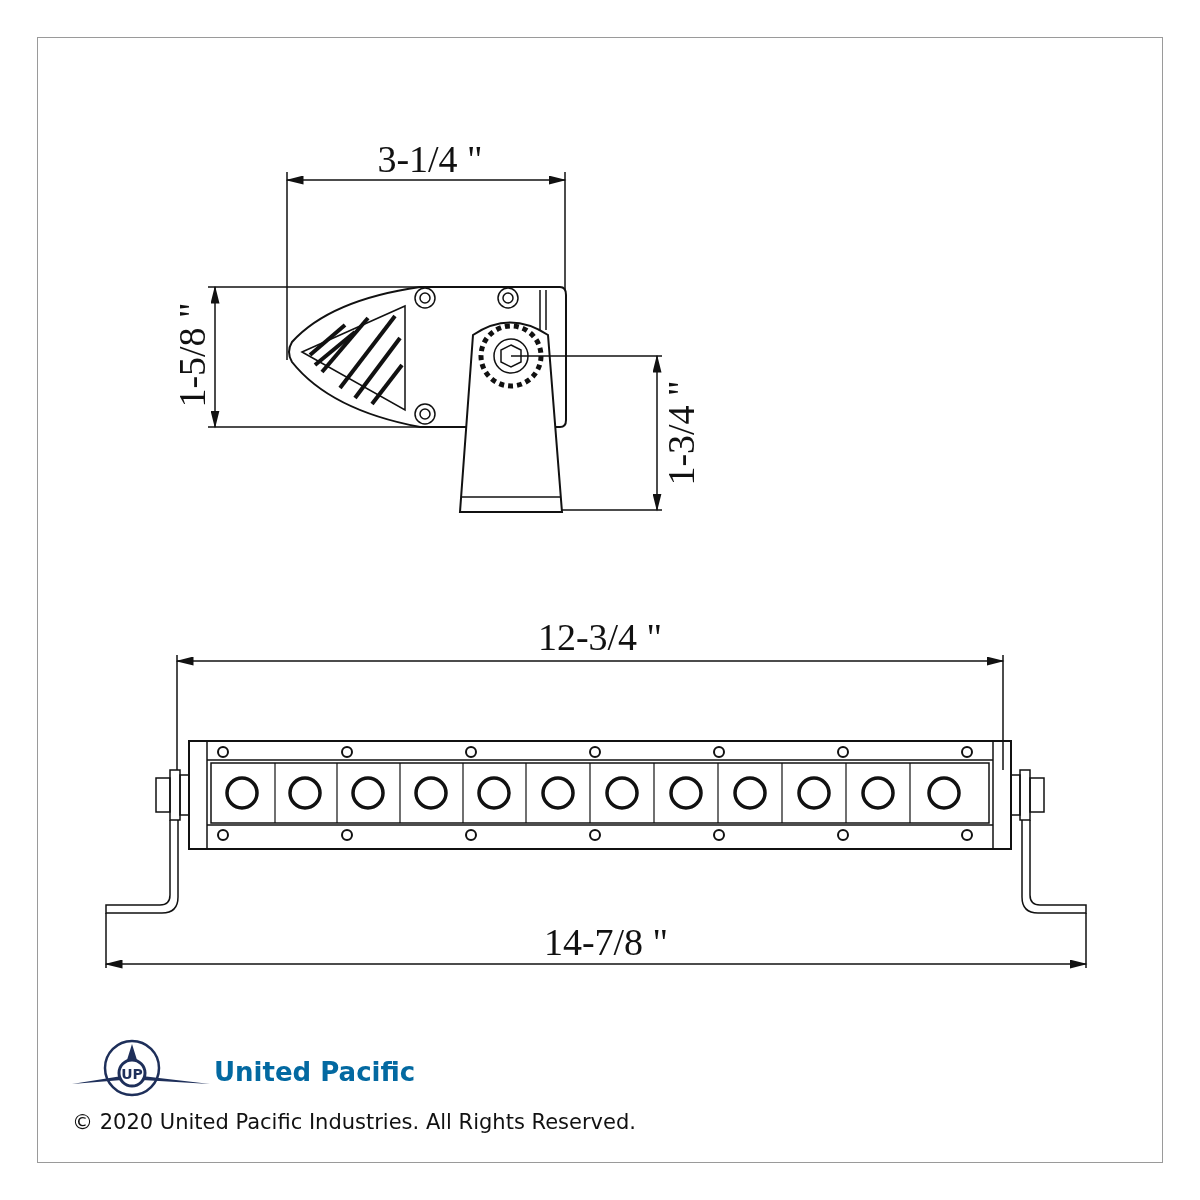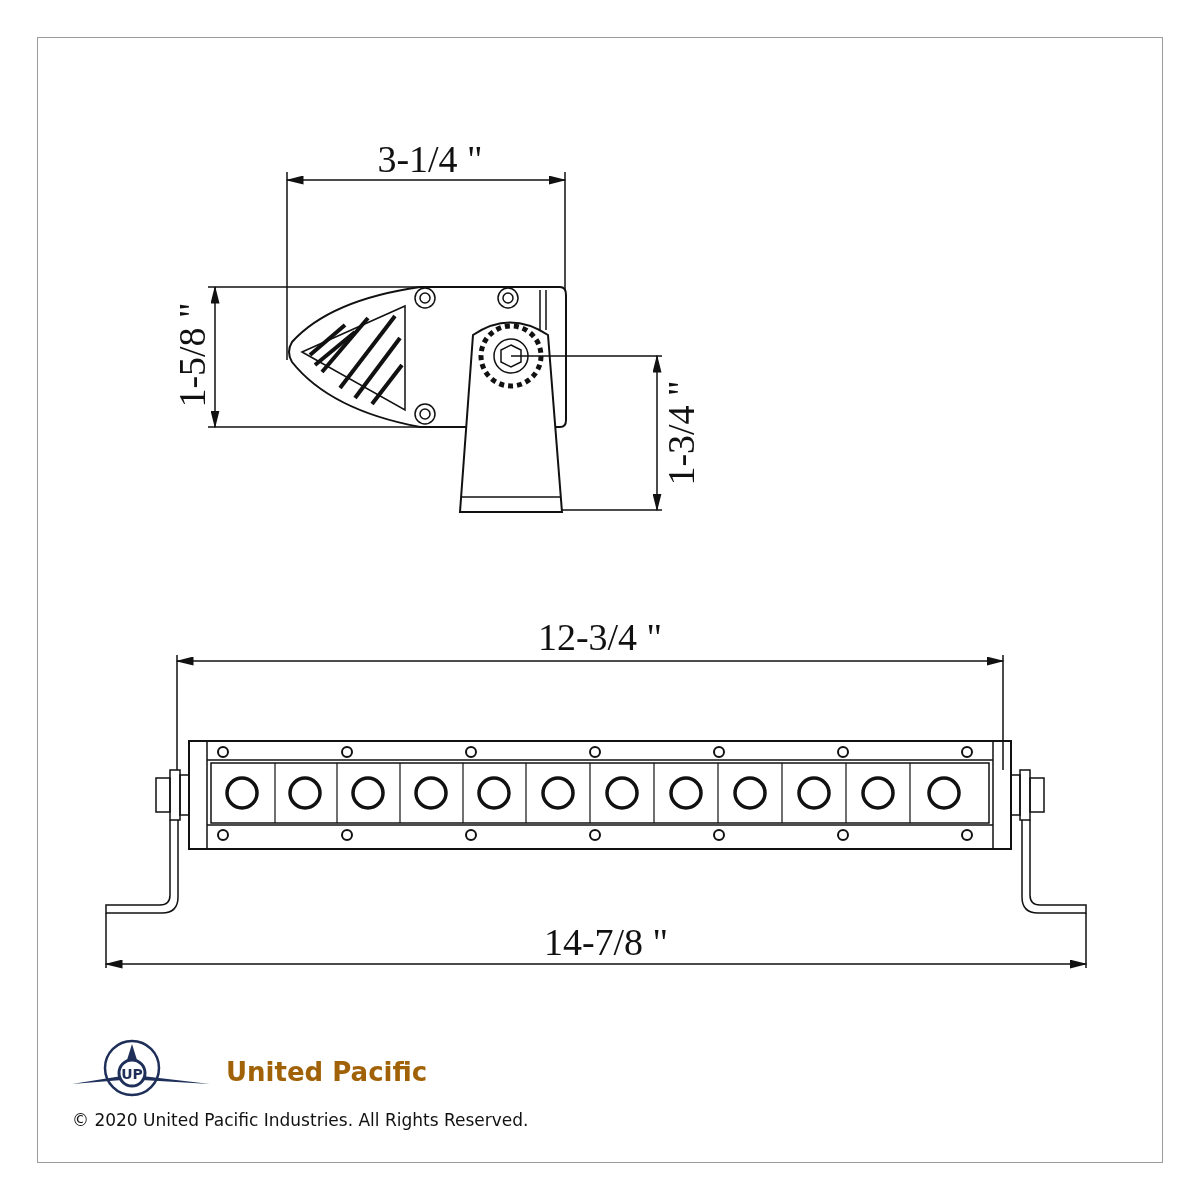--- a/index.html
+++ b/index.html
@@ -1,21 +1,21 @@
 <!DOCTYPE html>
 <html><head>
 <meta charset="utf-8">
 <style>
   html,body{margin:0;padding:0;background:#fff;}
   body{width:1200px;height:1200px;position:relative;overflow:hidden;font-family:"DejaVu Sans",sans-serif;}
   .frame{position:absolute;left:37px;top:37px;width:1126px;height:1126px;border:1px solid #9a9a9a;box-sizing:border-box;}
   svg.drawing{position:absolute;left:0;top:0;}
   .dim{font-family:"Liberation Serif","DejaVu Serif",serif;font-size:38px;fill:#111;}
-  .brand{position:absolute;left:214px;top:1057px;font-size:26px;font-weight:bold;color:#a16207;font-family:"DejaVu Sans",sans-serif;margin-left:12px;}
-  .copy{position:absolute;left:72px;top:1110px;font-size:17px;color:#111;font-family:"DejaVu Sans",sans-serif;}
+  .brand{position:absolute;left:214px;top:1057px;font-size:26px;font-weight:bold;color:#0369a1;font-family:"DejaVu Sans",sans-serif;}
+  .copy{position:absolute;left:72px;top:1110px;font-size:21px;color:#111;font-family:"DejaVu Sans",sans-serif;}
   .logo{position:absolute;left:72px;top:1038px;}
 </style>
 </head>
 <body>
 
 <div class="frame"></div>
 
 <svg class="drawing" width="1200" height="1200" viewBox="0 0 1200 1200">
   <defs>
     <marker id="arr" markerWidth="12" markerHeight="6" refX="11" refY="3" orient="auto-start-reverse">

